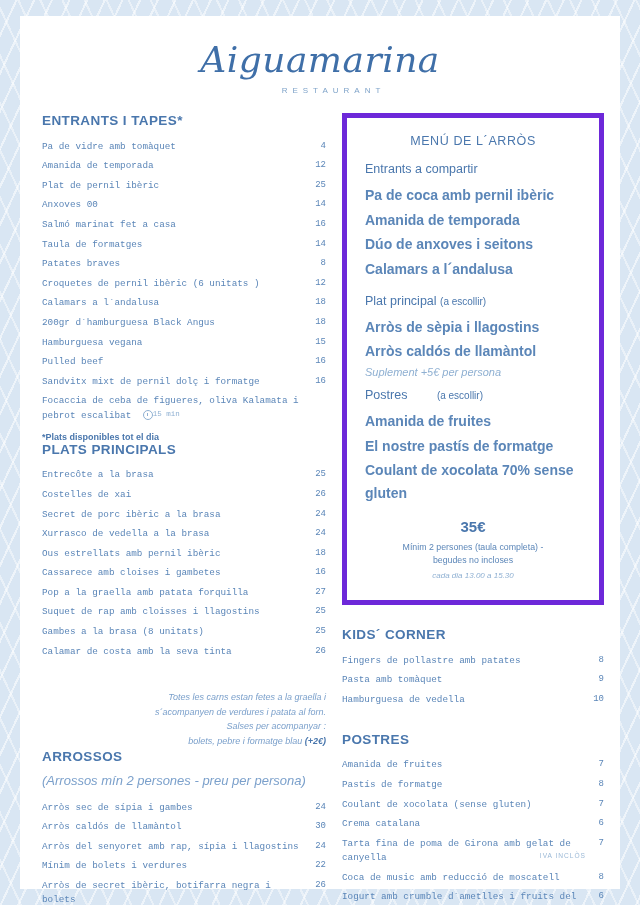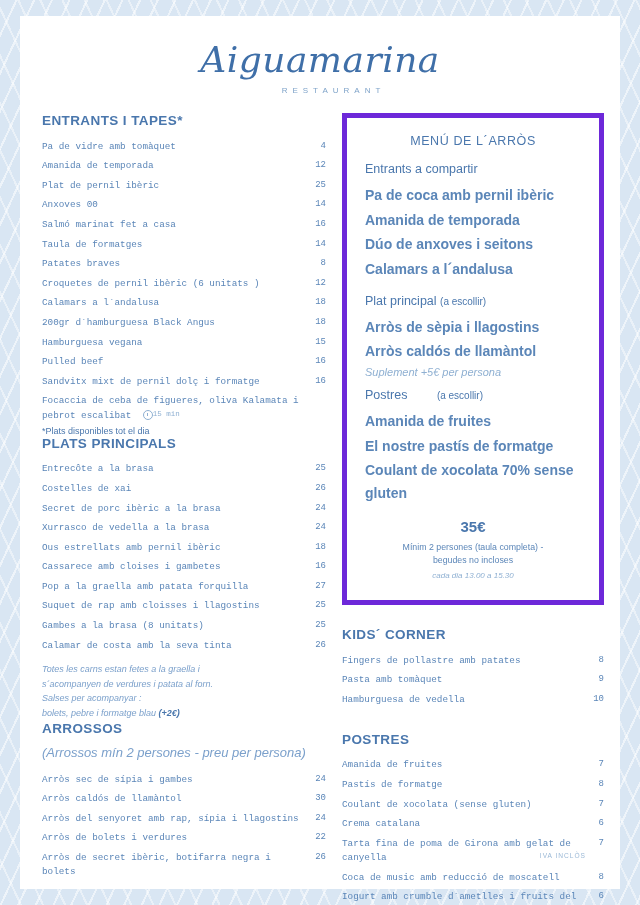--- a/index.html
+++ b/index.html
@@ -74,41 +74,43 @@
     font-size:9.3px;
     line-height:1.55;
     color:#5b86b8;
     padding:2.6px 0;
   }
   ul.items li .nm{padding-right:10px;flex:1 1 auto;}
   ul.items li .pr{flex:0 0 auto;font-size:9px;color:#5b86b8;min-width:16px;text-align:right;}
 
   .note-small{
     font-size:9px;
-    font-weight:normal;
+    font-weight:bold;
     color:#4a77ad;
+    margin-top:6px;
   }
   .time-badge{
     display:inline-flex;align-items:center;gap:0;
     font-size:7.5px;color:#8fb0d2;margin-left:6px;
     vertical-align:middle;
   }
   .clock{
     width:8px;height:8px;border:1px solid #8fb0d2;border-radius:50%;
     display:inline-block;position:relative;
   }
   .clock::after{
     content:"";position:absolute;left:3px;top:1.4px;width:1px;height:3px;background:#8fb0d2;
   }
   .italic-note{
     font-style:italic;
     font-size:9px;
     line-height:1.65;
     color:#7ba0cb;
-    margin-top:6px;
+    margin-top:28px;
+    text-align:right;
   }
   .italic-note b{color:#4a77ad;}
   .sub-note{
     font-style:italic;
     font-size:13px;
     color:#7ba0cb;
     margin:4px 0 10px 0;
   }
   
   .arrosbox{
@@ -296,21 +298,21 @@
             </li>
           <li>
               <span class="nm">Arròs caldós de llamàntol</span>
               <span class="pr">30</span>
             </li>
           <li>
               <span class="nm">Arròs del senyoret amb rap, sípia i llagostins</span>
               <span class="pr">24</span>
             </li>
           <li>
-              <span class="nm">Arròs de bolets i verdures</span>
+              <span class="nm">Mínim de bolets i verdures</span>
               <span class="pr">22</span>
             </li>
           <li>
               <span class="nm">Arròs de secret ibèric, botifarra negra i bolets</span>
               <span class="pr">26</span>
             </li>
         </ul>
       </div>
 
       <div class="col-right">

